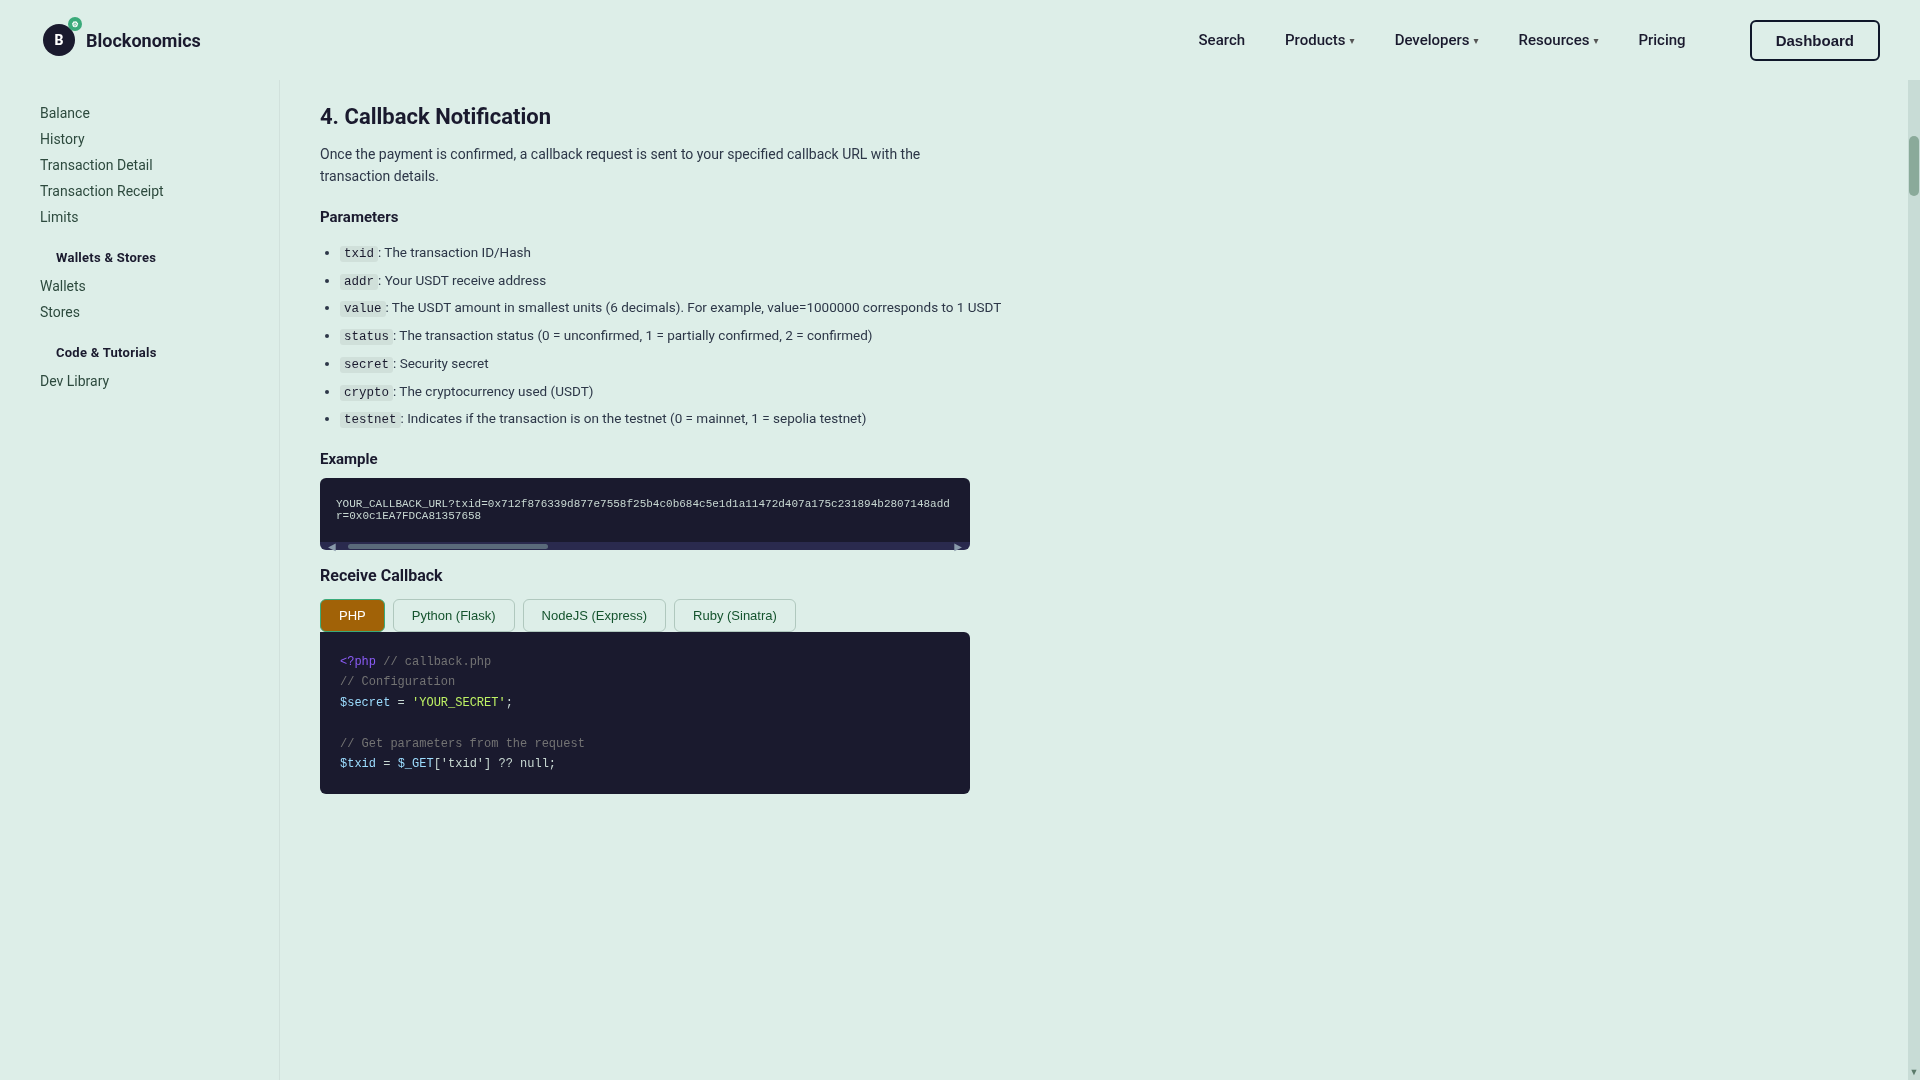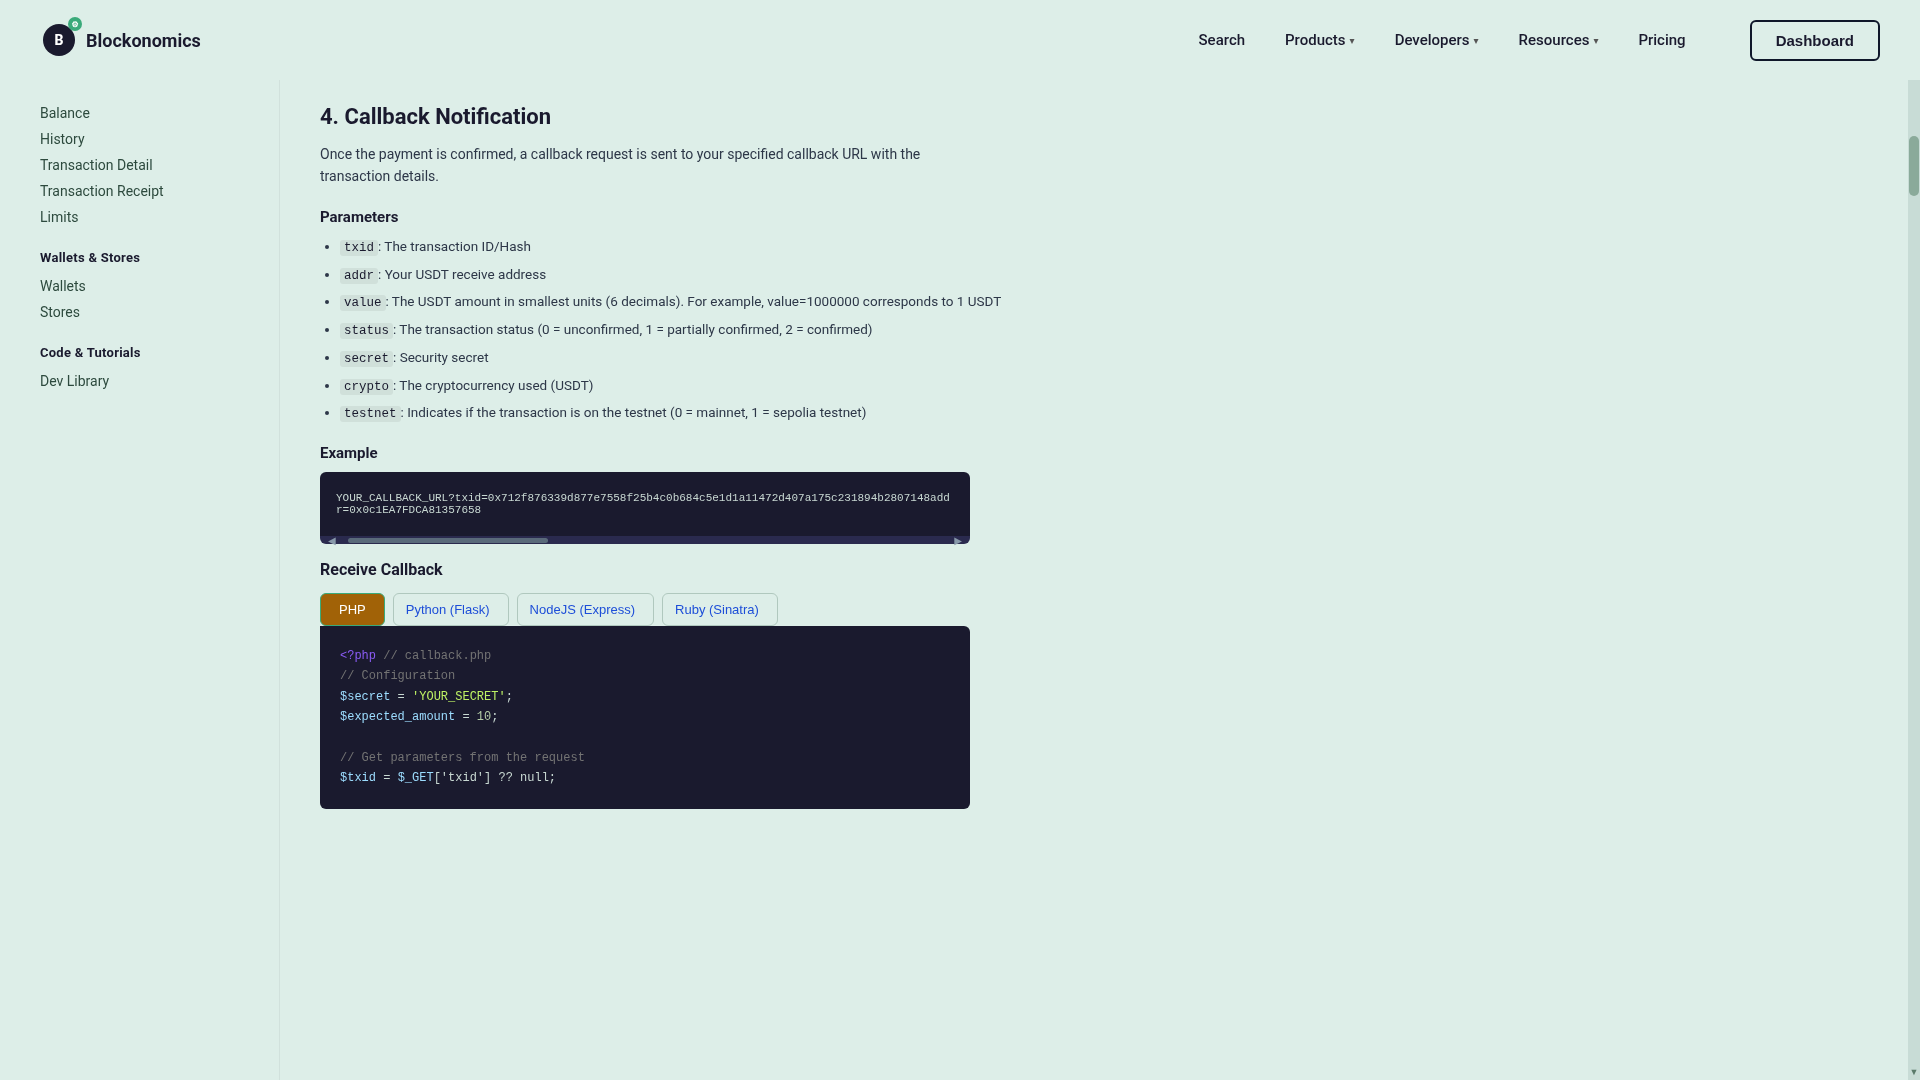--- a/index.html
+++ b/index.html
@@ -97,21 +97,21 @@
       min-width: 280px;
       background: #ddeee8;
       padding: 20px 0 20px 40px;
       overflow-y: auto;
       border-right: 1px solid rgba(0,0,0,0.05);
     }
     .sidebar-section-title {
       font-size: 13px;
       font-weight: 700;
       color: #1a1a2e;
-      margin: 20px 0 8px 0;
+      margin: 20px 0 8px 16px;
       letter-spacing: 0.02em;
     }
     .sidebar-item {
       display: block;
       padding: 5px 0;
       font-size: 14px;
       color: #2d4a3e;
       cursor: pointer;
       text-decoration: none;
     }
@@ -135,21 +135,21 @@
       font-size: 14px;
       color: #2d3748;
       line-height: 1.6;
       margin-bottom: 20px;
       max-width: 650px;
     }
     .params-heading {
       font-size: 15px;
       font-weight: 700;
       color: #1a1a2e;
-      margin-bottom: 10px;
+      margin-bottom: 16px;
     }
     .params-list {
       list-style: disc;
       padding-left: 20px;
       margin-bottom: 20px;
     }
     .params-list li {
       font-size: 13.5px;
       color: #2d3748;
       margin-bottom: 6px;
@@ -232,22 +232,21 @@
       background: transparent;
       color: #2d4a3e;
     }
     .lang-tab.active {
       background: #a16207;
       color: white;
       border-color: #3aaa7a;
     }
     .lang-tab:not(.active) {
       border: 1.5px solid #b0c8be;
-      color: #1d4ed8;
-      padding-left: 12px;
+      color: #14532d;
     }
 
     
     .code-block {
       background: #1a1a2e;
       border-radius: 0 6px 6px 6px;
       padding: 20px 20px;
       font-family: 'Courier New', monospace;
       font-size: 12px;
       line-height: 1.7;
@@ -409,23 +408,20 @@
     <div class="code-block">
       <div>
         <span class="code-keyword">&lt;?php </span><span class="code-comment">// callback.php</span>
       </div>
       <div>
         <span class="code-comment">// Configuration</span>
       </div>
       <div>
         <span class="code-variable">$secret</span><span> = </span><span class="code-string">'YOUR_SECRET'</span><span>;</span>
       </div>
-      <div>
-        <span class="code-variable">$expected_amount</span><span> = </span><span class="code-number">10</span><span>;</span>
-      </div>
       <div>&nbsp;</div>
       <div>
         <span class="code-comment">// Get parameters from the request</span>
       </div>
       <div>
         <span class="code-variable">$txid</span><span> = </span><span class="code-variable">$_GET</span><span>['txid'] ?? null;</span>
       </div>
     </div>
 
   </main>

